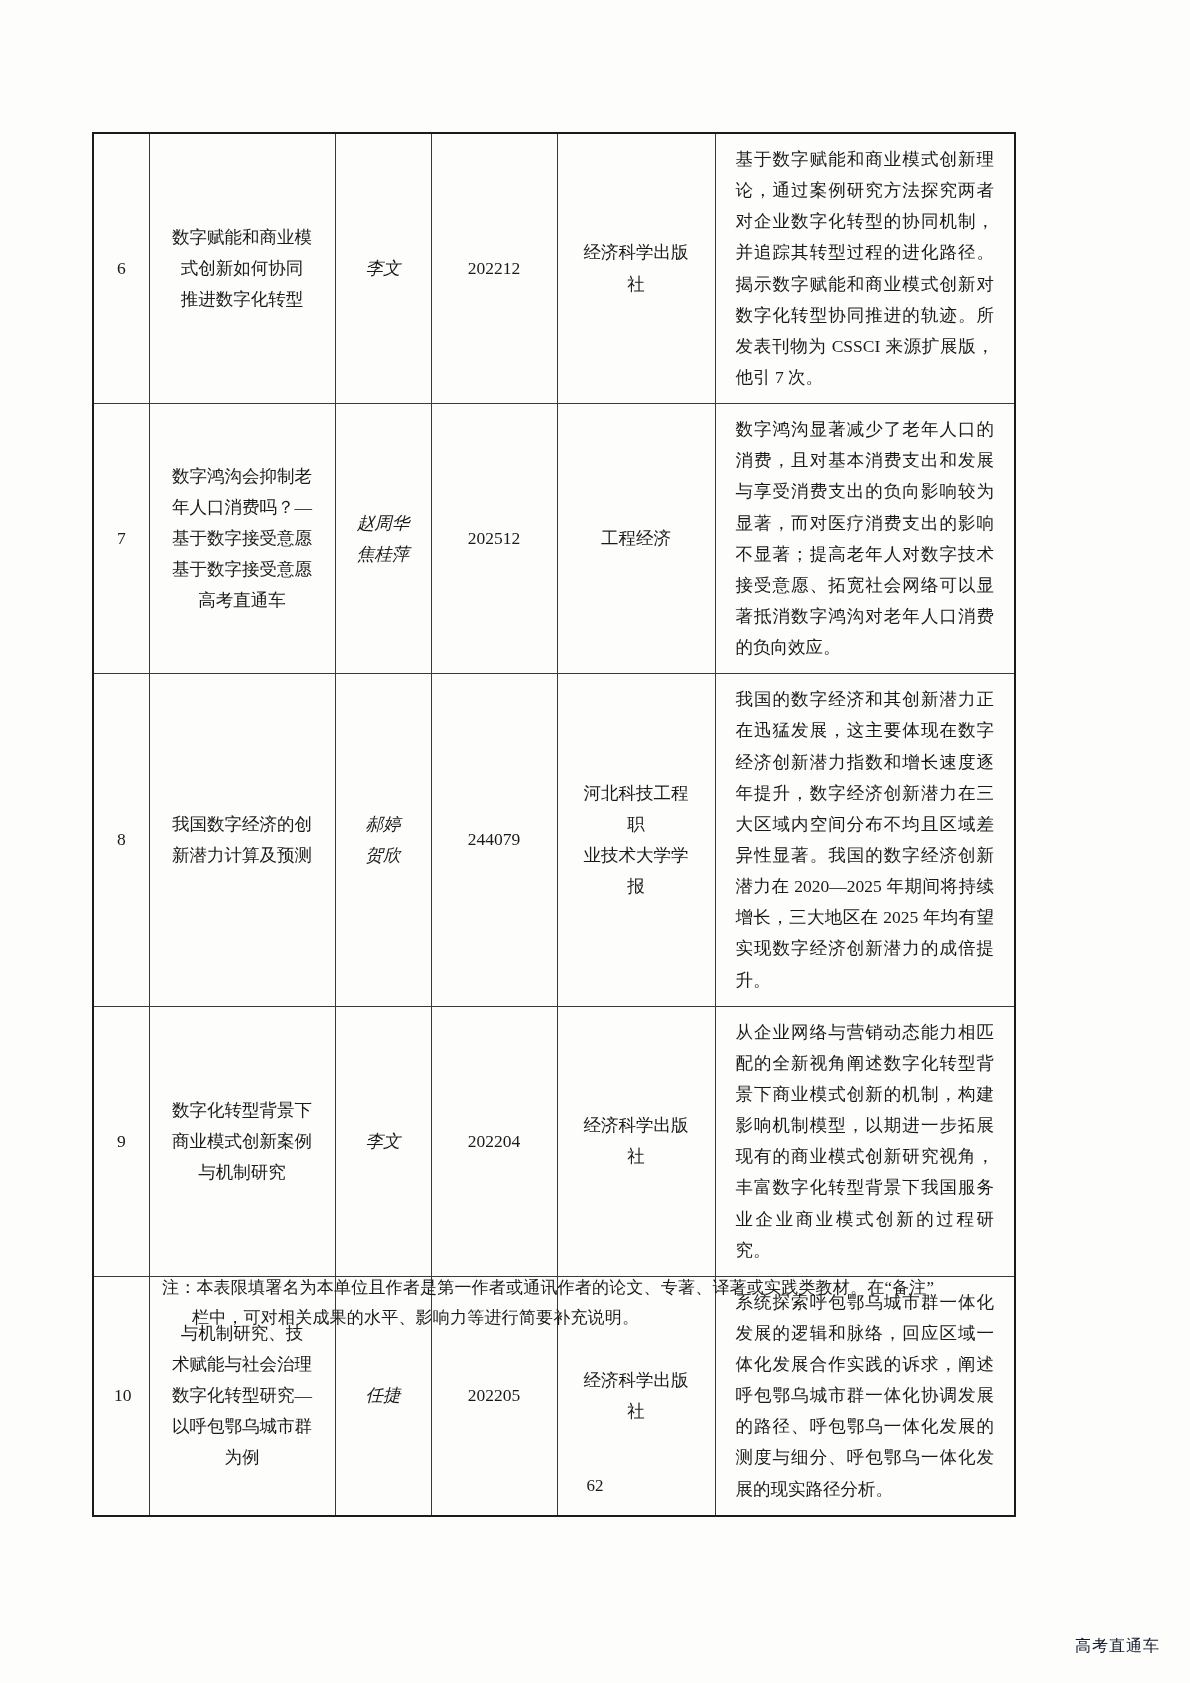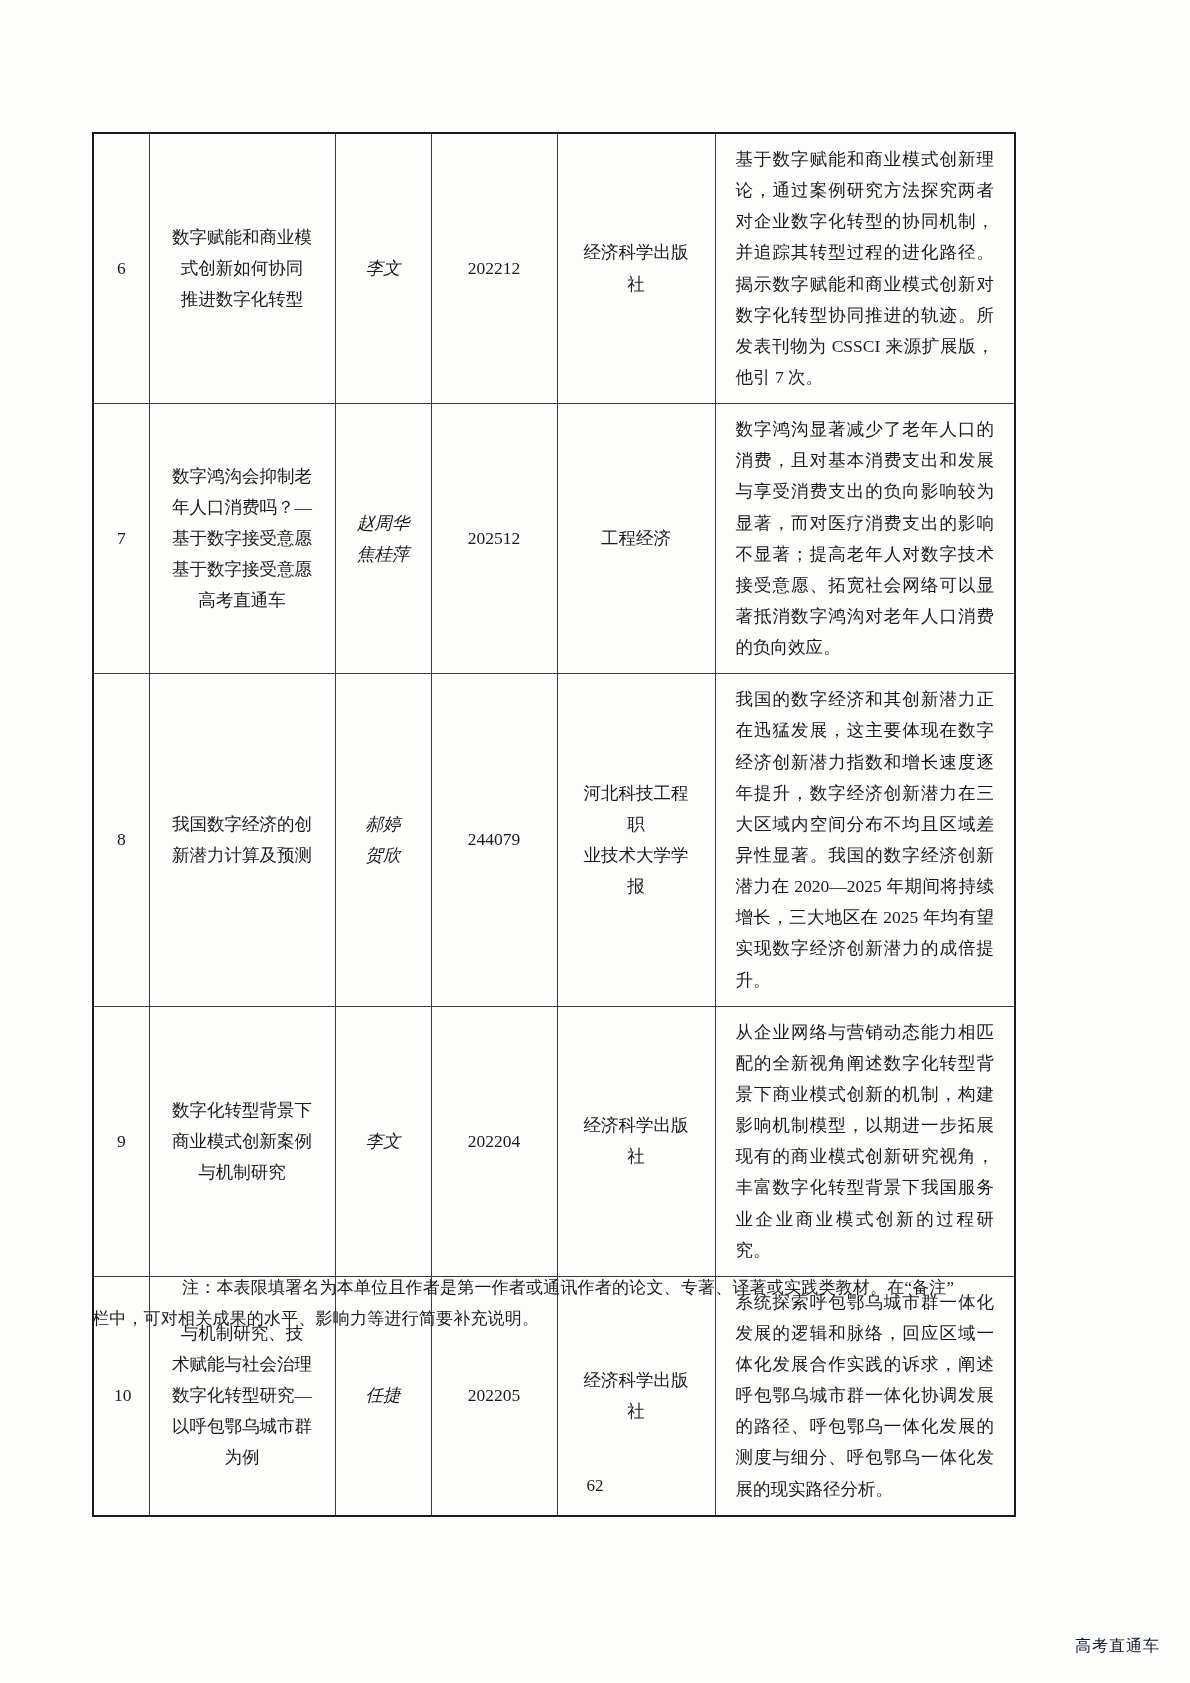--- a/index.html
+++ b/index.html
@@ -69,28 +69,30 @@
   .footnote {
     position: absolute;
     left: 92px;
     top: 1272px;
     width: 930px;
     font-size: 17px;
     line-height: 1.85;
   }
   .footnote .fn-line1 {
     display: block;
-    padding-left: 90px;
+    padding-left: 70px;
     text-indent: 0;
     letter-spacing: 0.2px;
     font-family: Liberation Serif, serif;
   }
   .footnote .fn-line2 {
     display: block;
+    padding-left: 100px;
     letter-spacing: 0.2px;
+    font-family: Liberation Mono, monospace;
   }
   .page-number {
     position: absolute;
     left: 0;
     right: 0;
     top: 1476px;
     text-align: center;
     font-size: 17px;
     font-family: "Liberation Serif", "DejaVu Serif", serif;
   }

